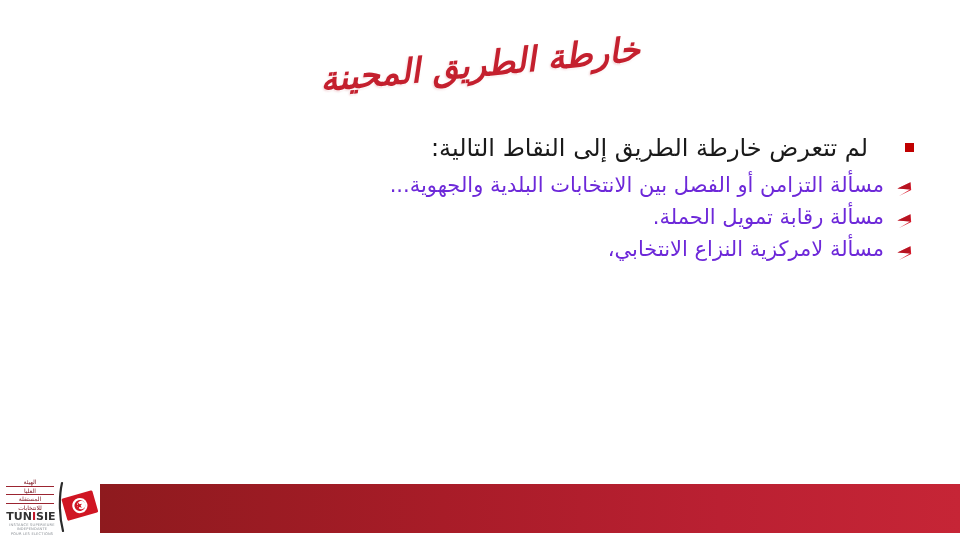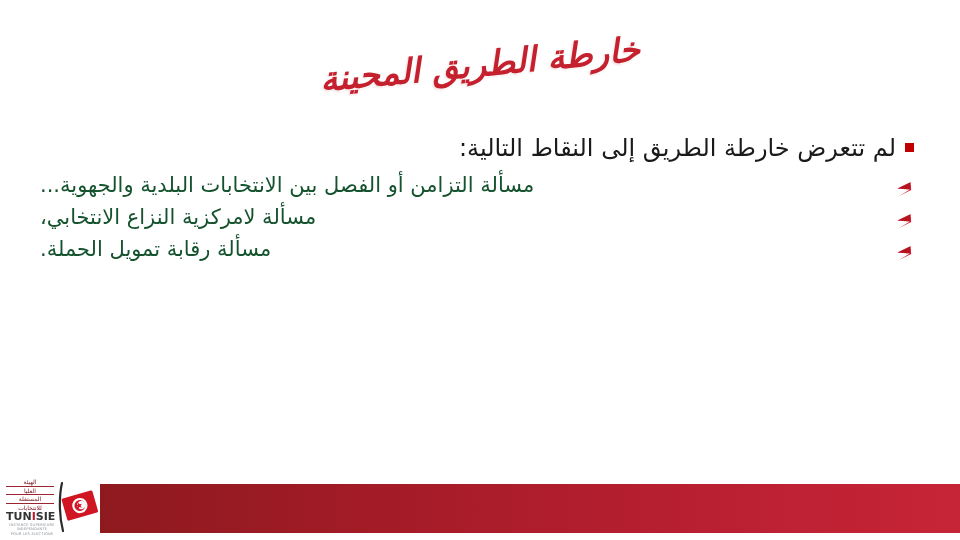--- a/index.html
+++ b/index.html
@@ -57,20 +57,21 @@
     flex-direction: row;
     align-items: flex-start;
     justify-content: flex-start;
     direction: rtl;
     width: 100%;
   }
 
   
   .lvl1 {
     margin-bottom: 6px;
+    gap: 28px;
   }
   .lvl1 .marker {
     flex: 0 0 auto;
     width: 22px;
     display: flex;
     align-items: center;
     justify-content: center;
     padding-top: 11px;
   }
   .sq {
@@ -101,24 +102,24 @@
     justify-content: center;
     padding-top: 8px;
   }
   .arrow-ico {
     display: block;
     width: 20px;
     height: 20px;
   }
   .lvl2 .txt {
     flex: 1 1 auto;
-    text-align: left;
+    text-align: right;
     font-size: 21px;
     line-height: 1.42;
-    color: #14532d;
+    color: #6d28d9;
     font-family: "DejaVu Sans", "Liberation Sans", sans-serif;
     padding-right: 2px;
   }
 
   .gap {
     height: 54px;
   }
 
   
   #footer {
@@ -162,21 +163,21 @@
     border-bottom: 0.7px solid #9b2430;
     white-space: nowrap;
   }
   #logo-ar .ar-row:last-child { border-bottom: none; }
 
   #logo-tunisie {
     position: absolute;
     left: 2px;
     top: 34px;
     width: 50px;
-    text-align: left;
+    text-align: center;
     font-family: "DejaVu Sans", "Liberation Sans", sans-serif;
     font-size: 11px;
     font-weight: 700;
     color: #333333;
     letter-spacing: 0px;
     white-space: nowrap;
   }
   #logo-tunisie .hl { color: #C01828; }
 
   #logo-fr {
@@ -227,31 +228,31 @@
       <span class="txt">مسألة التزامن أو الفصل بين الانتخابات البلدية والجهوية...</span>
     </div>
 
     <div class="line lvl2">
       <span class="marker">
         <svg class="arrow-ico" viewBox="0 0 20 20" aria-hidden="true">
           <path d="M17.5 3.2 L4.4 9.6 L17.0 10.4 L6.0 17.0 L18.2 11.0 Z" fill="#D8192B"></path>
           <path d="M17.5 3.2 L4.4 9.6 L17.0 10.4 Z" fill="#9E0E1A" opacity="0.55"></path>
         </svg>
       </span>
-      <span class="txt">مسألة لامركزية النزاع الانتخابي،</span>
+      <span class="txt">مسألة رقابة تمويل الحملة.</span>
     </div>
 
     <div class="line lvl2">
       <span class="marker">
         <svg class="arrow-ico" viewBox="0 0 20 20" aria-hidden="true">
           <path d="M17.5 3.2 L4.4 9.6 L17.0 10.4 L6.0 17.0 L18.2 11.0 Z" fill="#D8192B"></path>
           <path d="M17.5 3.2 L4.4 9.6 L17.0 10.4 Z" fill="#9E0E1A" opacity="0.55"></path>
         </svg>
       </span>
-      <span class="txt">مسألة رقابة تمويل الحملة.</span>
+      <span class="txt">مسألة لامركزية النزاع الانتخابي،</span>
     </div>
 
     <div class="gap"></div>
 
 
   </div>
 
   <div id="footer">
 
     <div id="footer-bar"></div>

